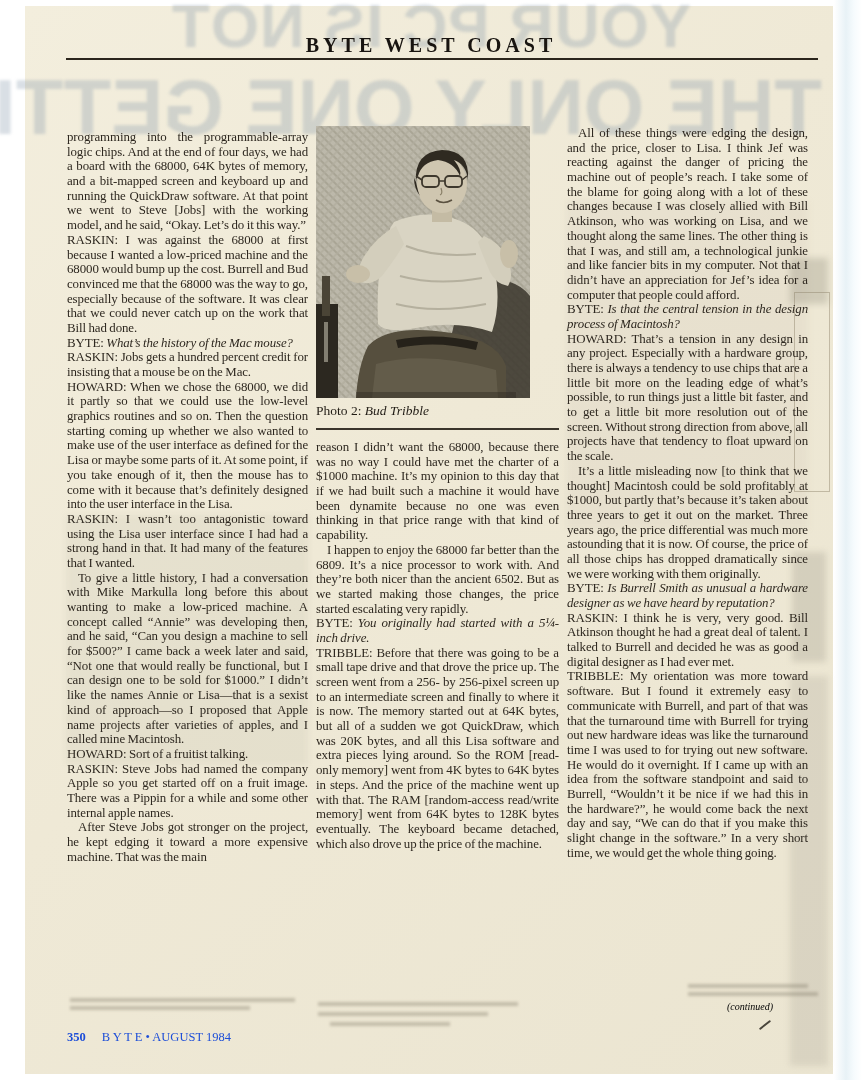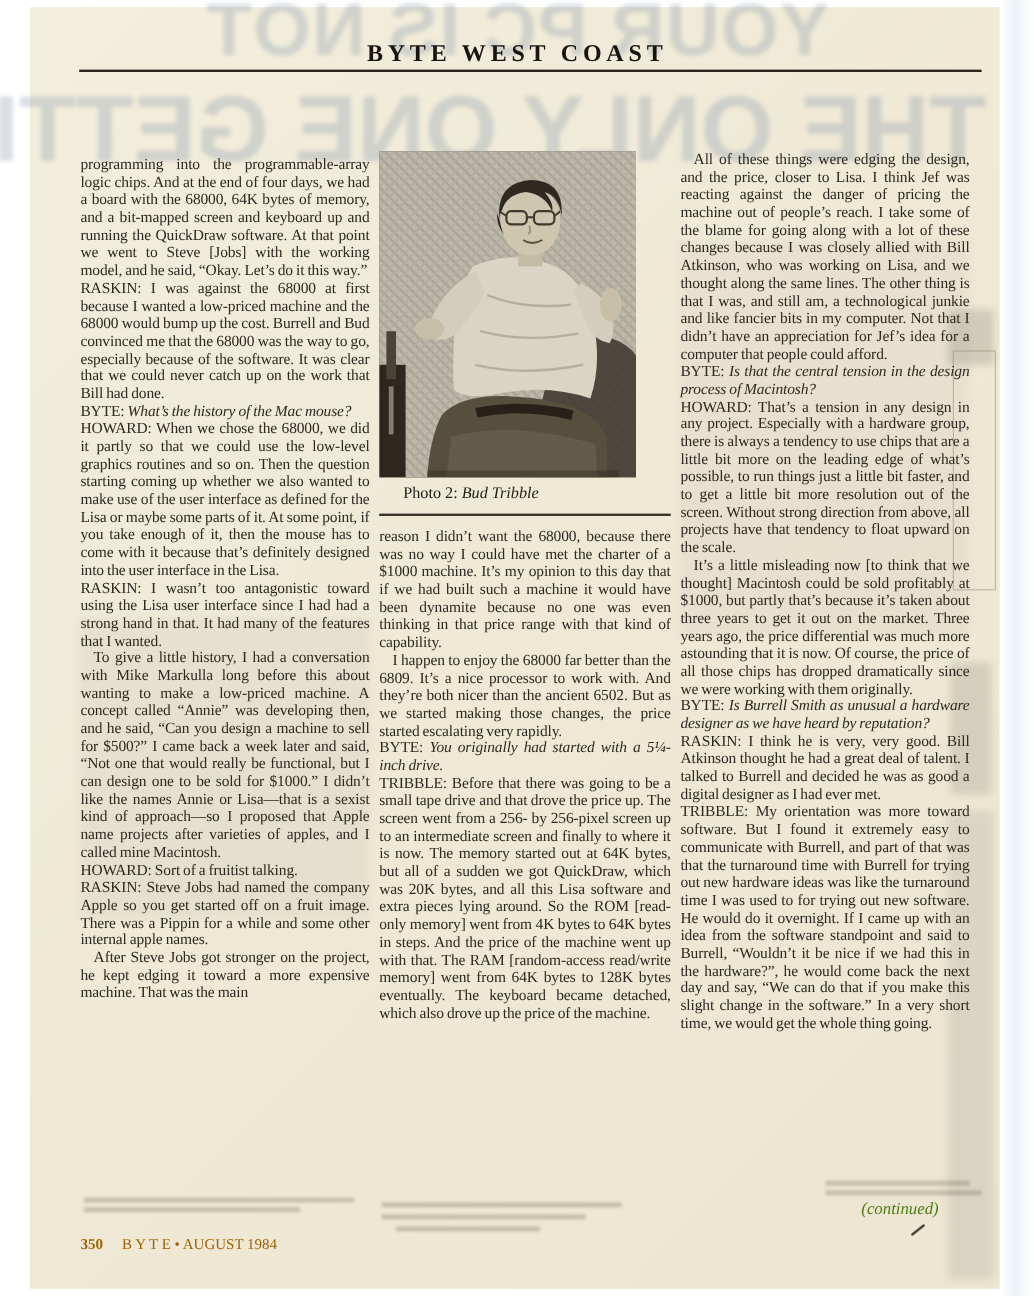--- a/index.html
+++ b/index.html
@@ -39,27 +39,27 @@
   #col3{left:567px;top:126px;}
   .para{
     margin:0;text-align:justify;font-size:12.9px;line-height:14.68px;
     color:#2e2820;word-spacing:-0.6px;letter-spacing:-0.1px;
   }
   .para.indent{text-indent:11px;}
   .para.question .txt{font-style:italic;}
   .speaker{}
   
   .photo-frame{position:absolute;left:316px;top:126px;width:214px;height:272px;background:#b9b5a8;overflow:hidden;box-shadow:0 0 0 1px #8a8577 inset;}
-  .photo-caption{position:absolute;left:316px;top:403px;width:243px;font-size:13.5px;color:#211c15;margin-left:20px;}
+  .photo-caption{position:absolute;left:316px;top:403px;width:243px;font-size:13.5px;color:#211c15;}
   .photo-caption .cap-name{font-style:italic;}
   .caption-rule{position:absolute;left:316px;top:428px;width:243px;height:2px;background:#3a342b;}
   
-  .footer{position:absolute;left:67px;top:1030px;font-size:12.5px;color:#a16207;}
+  .footer{position:absolute;left:67px;top:1030px;font-size:12.5px;color:#1d4ed8;}
   .footer .pageno{font-weight:bold;margin-right:16px;}
-  .continued{position:absolute;left:690px;top:1001px;width:120px;text-align:center;font-style:italic;font-size:14px;color:#4d7c0f;}
+  .continued{position:absolute;left:690px;top:1001px;width:120px;text-align:center;font-style:italic;font-size:10px;color:#000000;}
 </style>
 </head>
 <body>
 
 <div class="paper"></div>
 
 <div class="ghost-head l1">YOUR PC IS NOT</div>
 <div class="ghost-head l2">THE ONLY ONE GETTING</div>
 <div class="ghost-block" style="left:66px;top:515px;width:242px;height:250px;background:rgba(150,145,128,0.10);"></div>
 <div class="ghost-block" style="left:566px;top:200px;width:242px;height:330px;background:rgba(150,145,128,0.08);"></div>
@@ -129,20 +129,21 @@
   <span class="cap-label">Photo 2:</span>
   <span> </span>
   <span class="cap-name">Bud Tribble</span>
 </div>
 <div class="caption-rule"></div>
 
 <div class="col" id="col1">
     <p class="para flow"><span class="txt">programming into the programmable-array logic chips. And at the end of four days, we had a board with the 68000, 64K bytes of memory, and a bit-mapped screen and keyboard up and running the QuickDraw software. At that point we went to Steve [Jobs] with the working model, and he said, “Okay. Let’s do it this way.”</span></p>
     <p class="para speech"><span class="speaker">RASKIN: </span><span class="txt">I was against the 68000 at first because I wanted a low-priced machine and the 68000 would bump up the cost. Burrell and Bud convinced me that the 68000 was the way to go, especially because of the software. It was clear that we could never catch up on the work that Bill had done.</span></p>
     <p class="para question"><span class="speaker">BYTE: </span><span class="txt">What’s the history of the Mac mouse?</span></p>
+    <p class="para speech"><span class="speaker">RASKIN: </span><span class="txt">Jobs gets a hundred percent credit for insisting that a mouse be on the Mac.</span></p>
     <p class="para speech"><span class="speaker">HOWARD: </span><span class="txt">When we chose the 68000, we did it partly so that we could use the low-level graphics routines and so on. Then the question starting coming up whether we also wanted to make use of the user interface as defined for the Lisa or maybe some parts of it. At some point, if you take enough of it, then the mouse has to come with it because that’s definitely designed into the user interface in the Lisa.</span></p>
     <p class="para speech"><span class="speaker">RASKIN: </span><span class="txt">I wasn’t too antagonistic toward using the Lisa user interface since I had had a strong hand in that. It had many of the features that I wanted.</span></p>
     <p class="para indent"><span class="txt">To give a little history, I had a conversation with Mike Markulla long before this about wanting to make a low-priced machine. A concept called “Annie” was developing then, and he said, “Can you design a machine to sell for $500?” I came back a week later and said, “Not one that would really be functional, but I can design one to be sold for $1000.” I didn’t like the names Annie or Lisa—that is a sexist kind of approach—so I proposed that Apple name projects after varieties of apples, and I called mine Macintosh.</span></p>
     <p class="para speech"><span class="speaker">HOWARD: </span><span class="txt">Sort of a fruitist talking.</span></p>
     <p class="para speech"><span class="speaker">RASKIN: </span><span class="txt">Steve Jobs had named the company Apple so you get started off on a fruit image. There was a Pippin for a while and some other internal apple names.</span></p>
     <p class="para indent"><span class="txt">After Steve Jobs got stronger on the project, he kept edging it toward a more expensive machine. That was the main</span></p>
   </div>
 <div class="col" id="col2">
     <p class="para flow"><span class="txt">reason I didn’t want the 68000, because there was no way I could have met the charter of a $1000 machine. It’s my opinion to this day that if we had built such a machine it would have been dynamite because no one was even thinking in that price range with that kind of capability.</span></p>
     <p class="para indent"><span class="txt">I happen to enjoy the 68000 far better than the 6809. It’s a nice processor to work with. And they’re both nicer than the ancient 6502. But as we started making those changes, the price started escalating very rapidly.</span></p>

